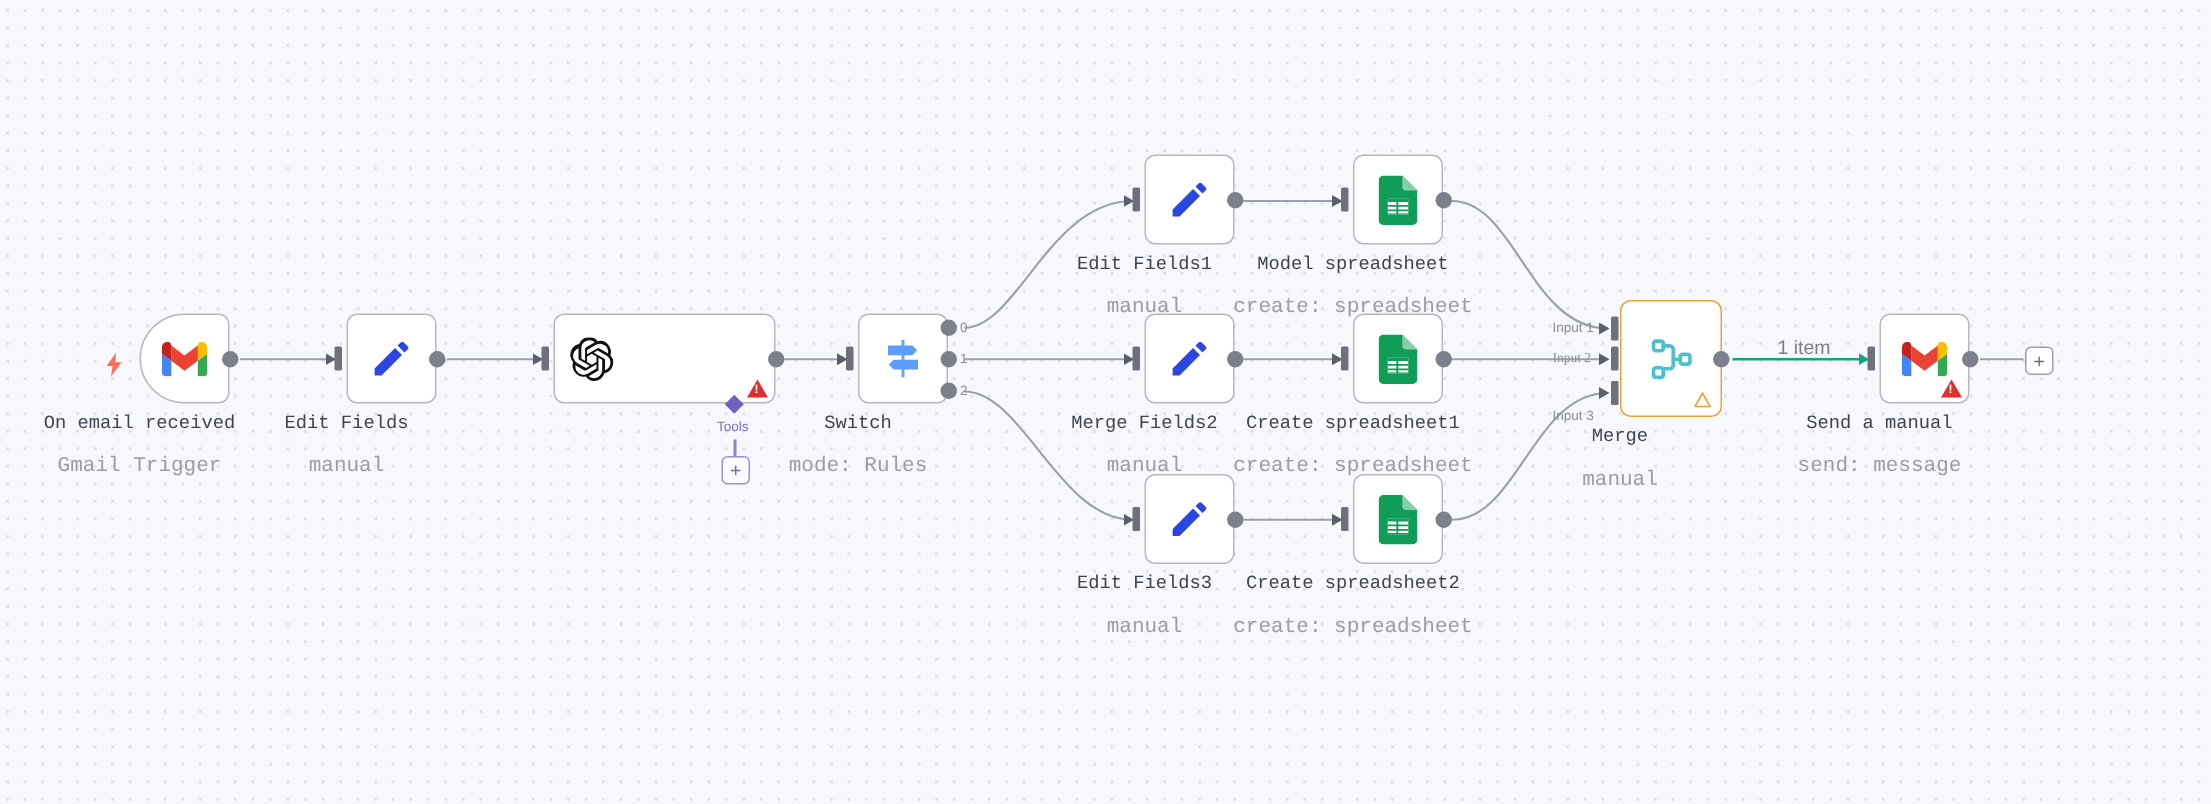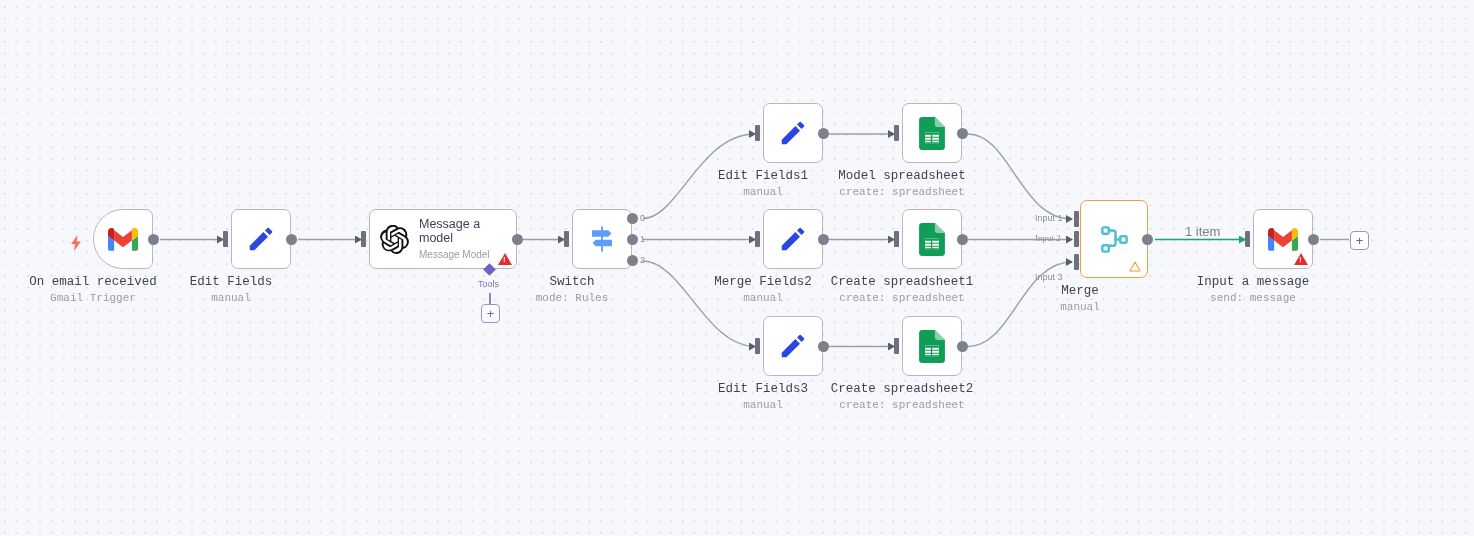--- a/index.html
+++ b/index.html
@@ -69,24 +69,24 @@
     font-family: Liberation Mono, monospace;
   }
   .node.merge .caption { top: 84px; }
   .caption .title {
     font-size: 12.5px;
     color: #3f4156;
     line-height: 15px;
     font-weight: 400;
   }
   .caption .sub {
-    font-size: 11px;
+    font-size: 14px;
     color: #9a9ca8;
     line-height: 14px;
-    margin-top: 1px;
+    margin-top: 14px;
     text-align: center;
   }
 
   
   .wide-inner {
     display: flex;
     align-items: center;
     gap: 10px;
   }
   .wide-text .wtitle {
@@ -290,24 +290,20 @@
 
   <div class="node wide" style="left:369px; top:209px;">
     <div class="port-in-bar" style="left:-8px; top:22px;"></div>
     <div class="box">
       <div class="wide-inner">
         <span>
           <svg class="icon-svg" width="29" height="29" viewBox="0 0 24 24">
             <path fill="#111111" d="M22.28 9.82a5.98 5.98 0 0 0-.52-4.91 6.05 6.05 0 0 0-6.51-2.9A6 6 0 0 0 4.98 3.65a5.98 5.98 0 0 0-4 2.9 6.05 6.05 0 0 0 .74 7.1 5.98 5.98 0 0 0 .51 4.9 6.05 6.05 0 0 0 6.52 2.9A5.98 5.98 0 0 0 13.26 24a6.05 6.05 0 0 0 5.77-4.21 5.98 5.98 0 0 0 4-2.9 6.05 6.05 0 0 0-.75-7.07zM13.26 22.43a4.48 4.48 0 0 1-2.88-1.04l.14-.08 4.78-2.76a.8.8 0 0 0 .39-.68v-6.74l2.02 1.17a.07.07 0 0 1 .04.05v5.58a4.5 4.5 0 0 1-4.49 4.5zM3.6 18.3a4.47 4.47 0 0 1-.54-3.01l.14.09 4.78 2.76a.78.78 0 0 0 .78 0l5.84-3.37v2.33a.08.08 0 0 1-.03.06L9.74 19.96a4.5 4.5 0 0 1-6.14-1.64zM2.34 7.9a4.49 4.49 0 0 1 2.35-1.97V11.6a.77.77 0 0 0 .38.67l5.81 3.36-2.02 1.16a.08.08 0 0 1-.07 0l-4.83-2.79a4.5 4.5 0 0 1-1.64-6.13zm16.6 3.86-5.83-3.4L15.13 7.2a.08.08 0 0 1 .07 0l4.83 2.79a4.49 4.49 0 0 1-.68 8.1v-5.66a.8.8 0 0 0-.4-.67zm2.01-3.02-.14-.09-4.77-2.78a.78.78 0 0 0-.79 0L9.42 9.24V6.9a.07.07 0 0 1 .03-.06l4.83-2.79a4.49 4.49 0 0 1 6.67 4.65zM8.32 12.86 6.3 11.7a.08.08 0 0 1-.04-.06V6.07a4.49 4.49 0 0 1 7.37-3.45l-.14.08L8.7 5.46a.8.8 0 0 0-.39.68zm1.1-2.37 2.6-1.5 2.61 1.5v3l-2.6 1.5-2.61-1.5z"></path>
           </svg>
         </span>
-        <div class="wide-text">
-          <div class="wtitle">Message a model</div>
-          <div class="wsub">Message Model</div>
-        </div>
       </div>
       <div class="warn-red"></div>
     </div>
     <div class="port-out" style="left:143px; top:25px;"></div>
 
     <div class="tools-wrap" style="left:0; top:0;">
       <div class="tools-diamond" style="left:116px; top:56px;"></div>
       <div class="tools-label" style="left:109px; top:70px;">Tools</div>
       <div class="tools-line" style="left:120px; top:84px; height:20px;"></div>
       <div class="plus-btn" style="left:112px; top:95px;">+</div>
@@ -487,20 +483,20 @@
           <path d="M38.2 36h6.6c1.8 0 3.3-1.5 3.3-3.3V12.3l-9.9 7.3z" fill="#34a853"></path>
           <path d="M38.2 3.3v16.3L48 12.3V4.9c0-4.5-5.2-7.1-8.8-4.4z" fill="#fbbc04"></path>
           <path d="M9.9 19.6V3.3L24 13.9 38.2 3.3v16.3L24 30.2z" fill="#ea4335"></path>
           <path d="M0 4.9v7.4l9.9 7.3V3.3L8.8.5C5.2-2.2 0 .4 0 4.9z" fill="#c5221f"></path>
         </svg>
       </span>
       <div class="warn-red"></div>
     </div>
     <div class="port-out" style="left:55px; top:25px;"></div>
     <div class="caption">
-      <div class="title">Input a message</div>
+      <div class="title">Send a manual</div>
       <div class="sub">send: message</div>
     </div>
   </div>
 
   <div class="plus-btn gray" style="left:1350px; top:231px;">+</div>
 
 </div>
 
 </body></html>

